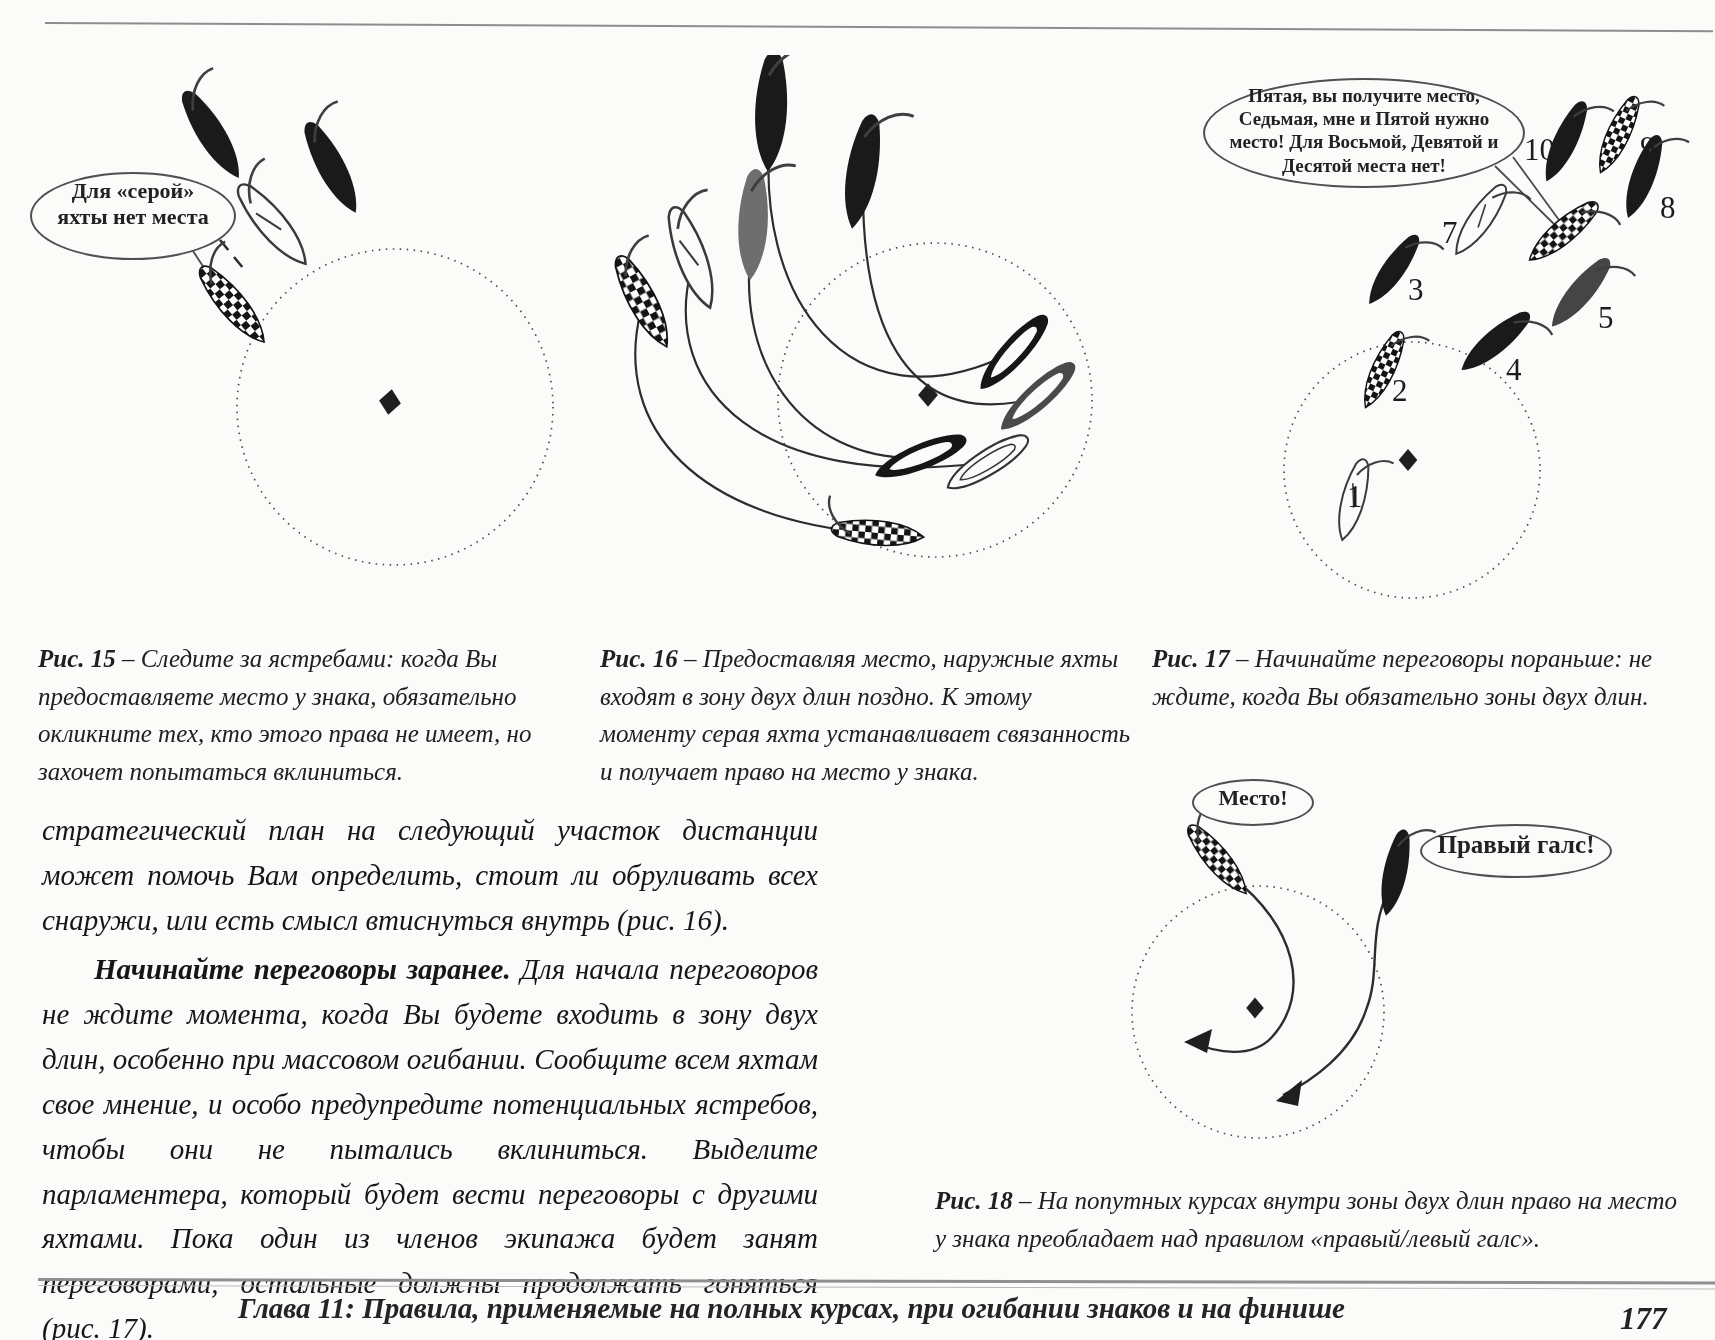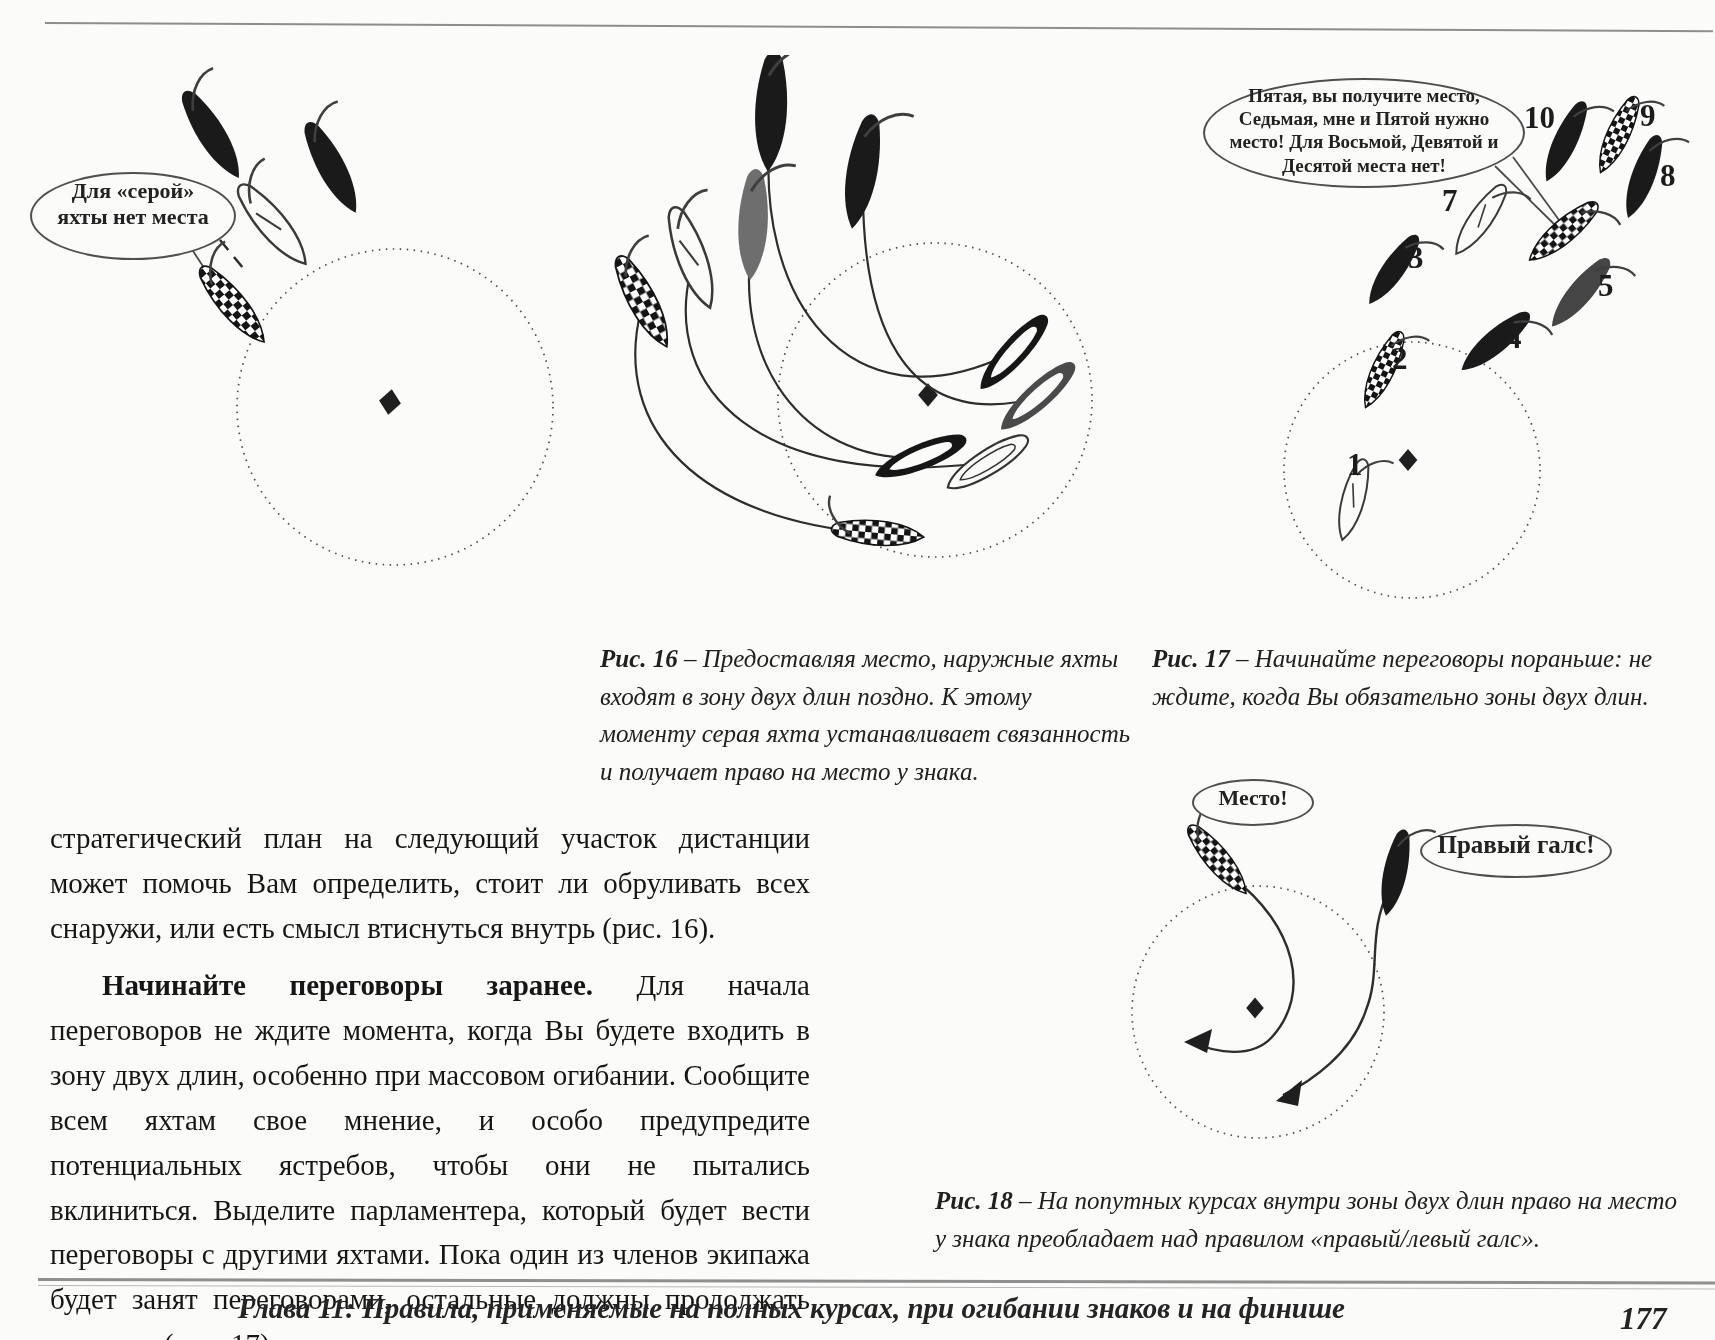--- a/index.html
+++ b/index.html
@@ -22,25 +22,25 @@
     border:2px solid #4f4f4f;border-radius:50%;
     background:#fbfbf9;
     display:flex;align-items:flex-start;justify-content:center;
     text-align:center;font-weight:600;line-height:1.18;
     padding:4px 12px;color:#222;
   }
   .bubble-15{left:30px;top:172px;width:206px;height:88px;font-size:22px;}
   .bubble-17{left:1203px;top:78px;width:322px;height:110px;font-size:19px;line-height:1.22;}
   .bubble-18a{left:1192px;top:779px;width:122px;height:47px;font-size:22px;}
   .bubble-18b{left:1420px;top:824px;width:192px;height:54px;font-size:25px;}
-  .boatnum{position:absolute;font-size:31px;font-weight:700;color:#1c1c1c;}
+  .boatnum{position:absolute;font-size:31px;font-weight:400;color:#1c1c1c;margin-top:32px;}
   .caption{position:absolute;font-style:italic;font-size:25px;line-height:1.5;color:#202020;}
   .caption .cap-label{font-weight:700;}
   .bodytext{position:absolute;left:38px;top:804px;width:784px;font-size:29px;line-height:1.55;text-align:justify;color:#161616;}
-  .bodytext p{margin:12px;}
+  .bodytext p{margin:4px;font-style:italic;}
   .bodytext p.ind{text-indent:52px;}
   .bodytext .lead{font-weight:700;}
   .footer-chapter{position:absolute;left:238px;top:1292px;font-style:italic;font-weight:700;font-size:29px;color:#242424;}
   .footer-page{position:absolute;left:1620px;top:1289px;font-style:italic;font-weight:700;font-size:31px;color:#242424;margin-top:12px;}
 </style>
 </head>
 <body>
 
 <svg aria-hidden="true" style="position:absolute;width:0;height:0">
   <defs>
@@ -150,20 +150,24 @@
   <span class="boatnum" style="left:1524px;top:100px">10</span>
   <span class="boatnum" style="left:1640px;top:98px">9</span>
   <span class="boatnum" style="left:1660px;top:158px">8</span>
   <span class="boatnum" style="left:1442px;top:183px">7</span>
   <span class="boatnum" style="left:1408px;top:240px">3</span>
   <span class="boatnum" style="left:1598px;top:268px">5</span>
   <span class="boatnum" style="left:1506px;top:320px">4</span>
   <span class="boatnum" style="left:1392px;top:341px">2</span>
   <span class="boatnum" style="left:1347px;top:447px">1</span>
 
+  <div class="caption" style="left:38px;top:640px;width:512px">
+    <span class="cap-label">Рис. 15</span>
+    <span>– Следите за ястребами: когда Вы предоставляете место у знака, обязательно окликните тех, кто этого права не имеет, но захочет попытаться вклиниться.</span>
+  </div>
   <div class="caption" style="left:600px;top:640px;width:532px">
     <span class="cap-label">Рис. 16</span>
     <span>– Предоставляя место, наружные яхты входят в зону двух длин поздно. К этому моменту серая яхта устанавливает связанность и получает право на место у знака.</span>
   </div>
   <div class="caption" style="left:1152px;top:640px;width:560px">
     <span class="cap-label">Рис. 17</span>
     <span>– Начинайте переговоры пораньше: не ждите, когда Вы обязательно зоны двух длин.</span>
   </div>
 
   <div class="bodytext">

